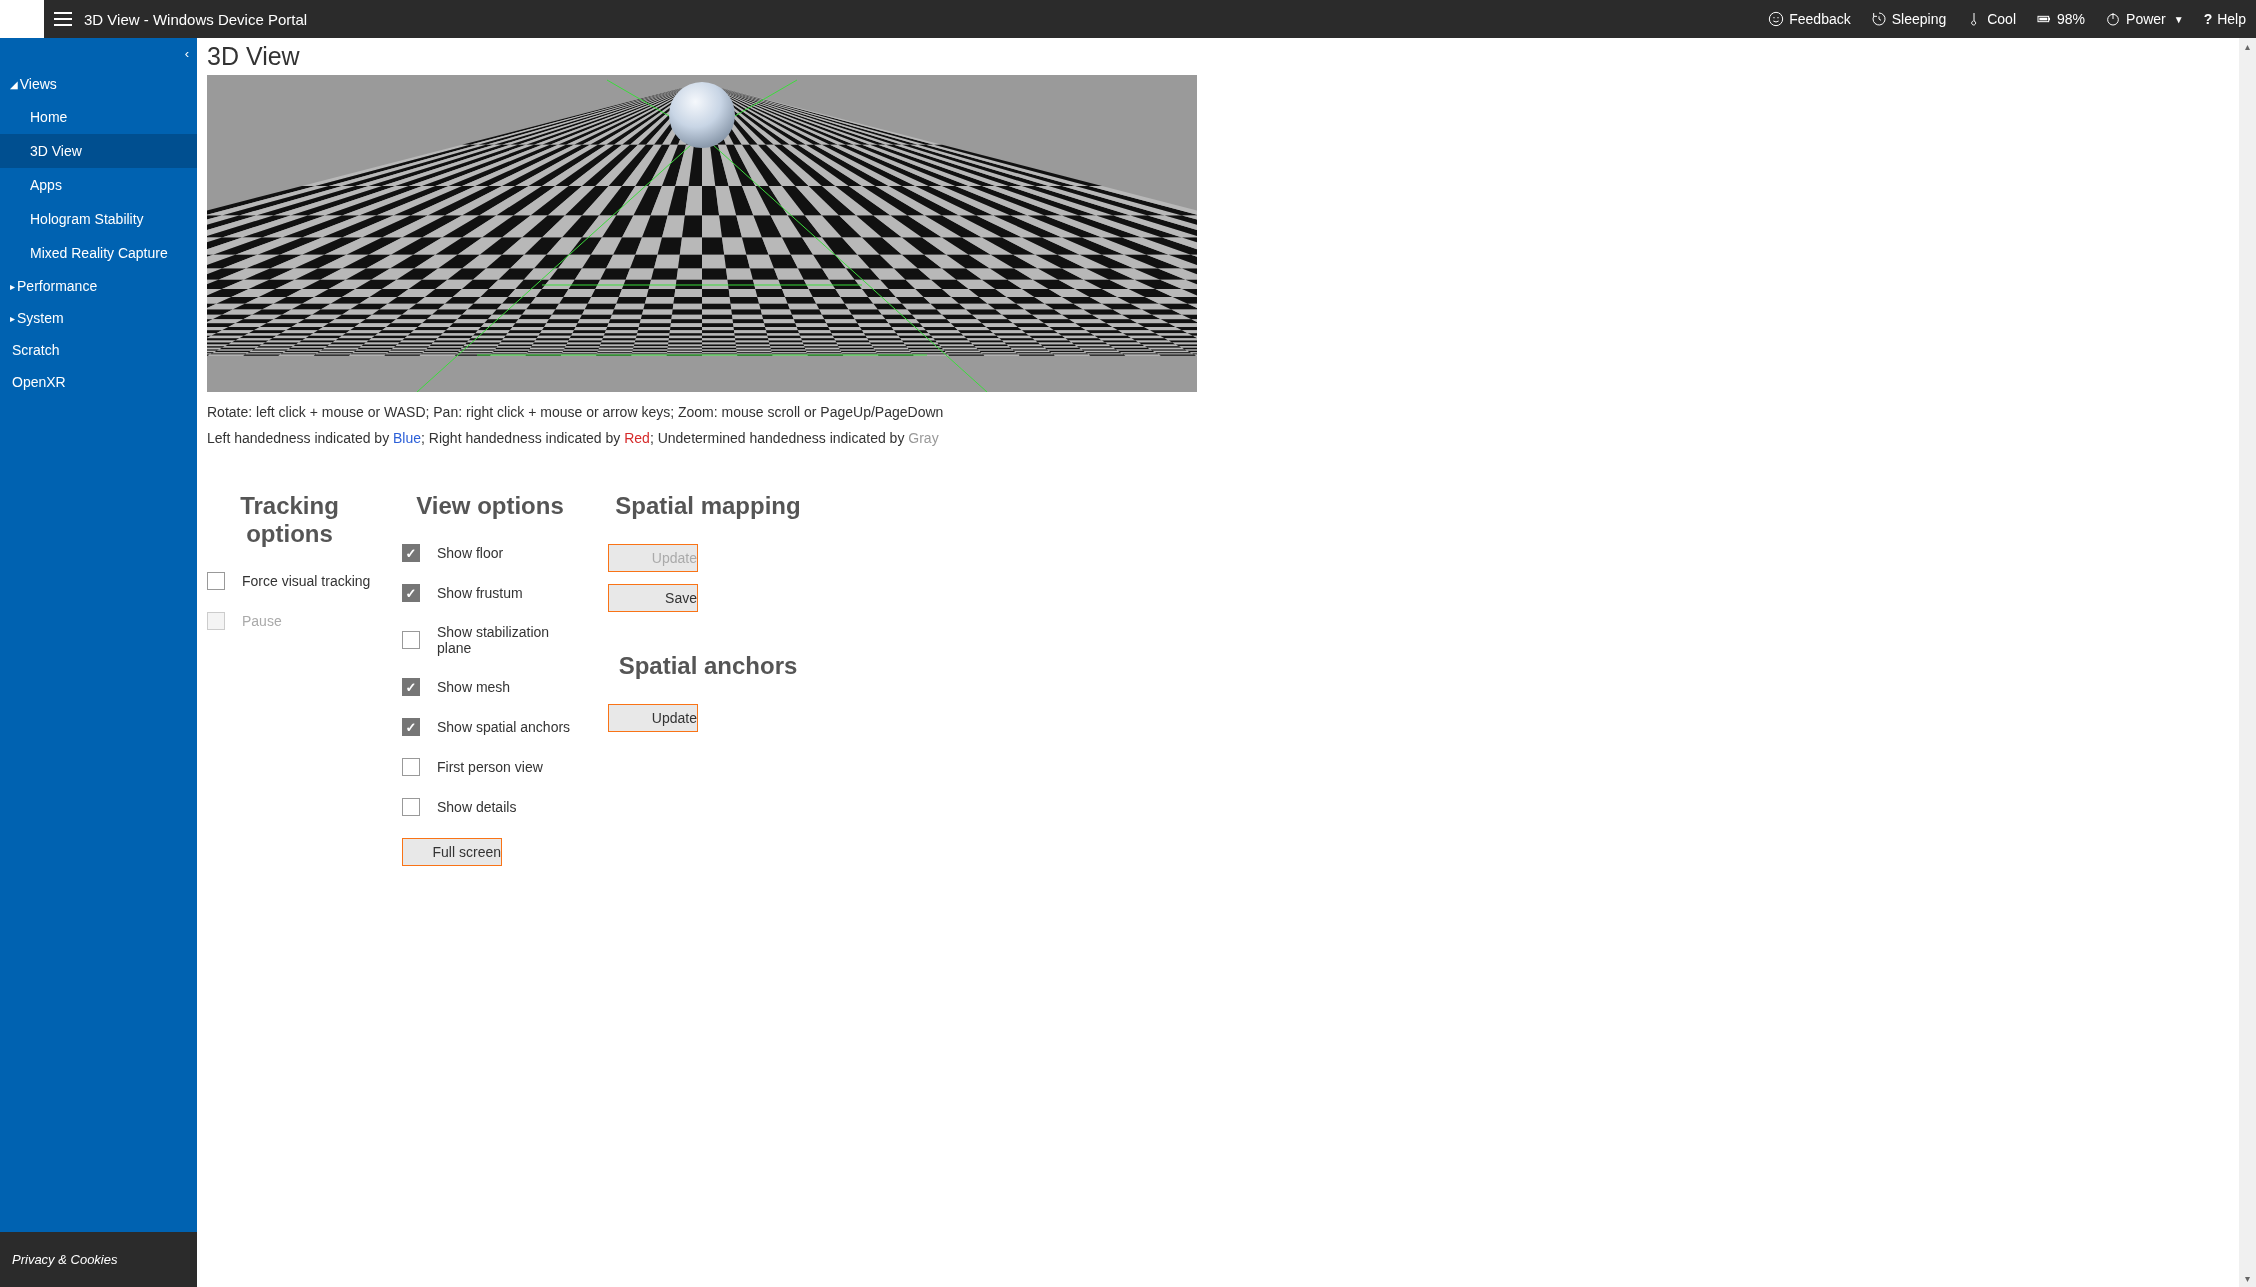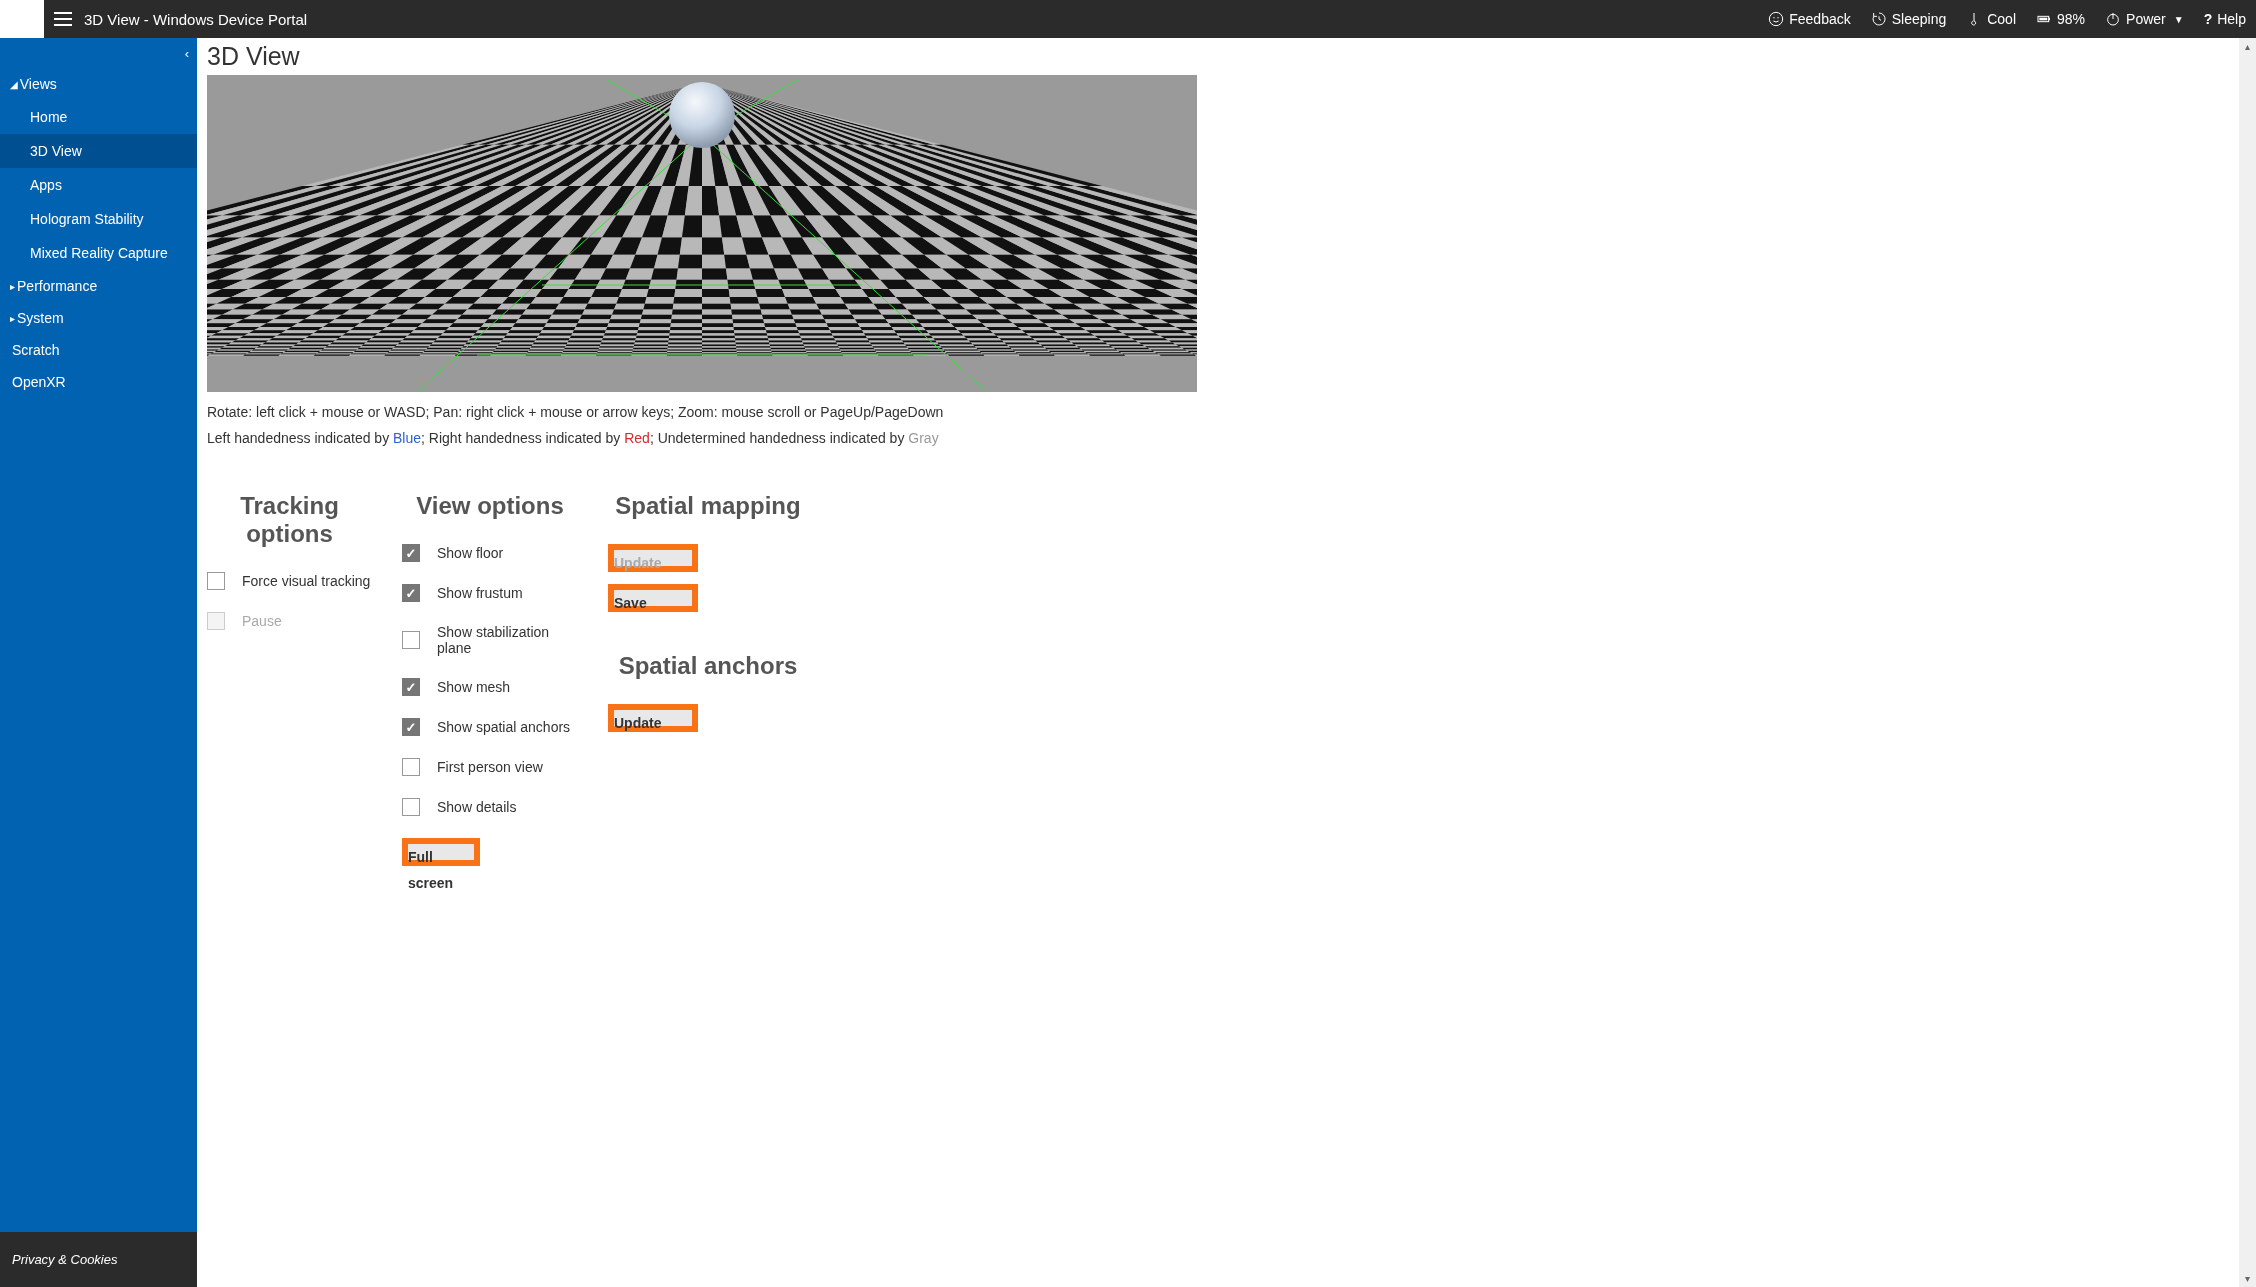--- a/index.html
+++ b/index.html
@@ -53,23 +53,23 @@
     .option-col.spatial { width: 200px; }
     
     .checkbox-row { display: flex; align-items: center; gap: 17px; margin-bottom: 22px; cursor: pointer; }
     .checkbox { width: 18px; height: 18px; border: 1px solid #999; background: #fff; display: flex; align-items: center; justify-content: center; flex-shrink: 0; }
     .checkbox.checked { background: #767676; border-color: #767676; }
     .checkbox.checked::after { content: "✓"; color: #fff; font-size: 13px; font-weight: bold; }
     .checkbox.disabled { border-color: #ccc; background: #f4f4f4; }
     .checkbox-label { font-size: 14px; color: #333; }
     .checkbox-row.disabled .checkbox-label { color: #aaa; }
     
-    .btn { width: 90px; height: 28px; background: #e8e8e8; border: 6px solid #f97316; font-size: 14px; cursor: pointer; display: block; margin-bottom: 12px; text-align: left; line-height: 26px; color: #333; font-weight: bold; }
+    .btn { width: 90px; height: 28px; background: #e8e8e8; border: 1px solid #f97316; font-size: 14px; cursor: pointer; display: block; margin-bottom: 12px; text-align: right; line-height: 26px; color: #333; }
     .btn.disabled { color: #aaa; cursor: default; }
-    .btn.wide { width: 78px; }
+    .btn.wide { width: 100px; }
     
     .spatial-anchors-h { margin-top: 40px; }
     
     .scrollbar-track { position: absolute; right: 0; top: 0; bottom: 0; width: 17px; background: #f0f0f0; }
     .scrollbar-arrow { height: 17px; text-align: center; font-size: 10px; line-height: 17px; color: #666; cursor: pointer; }
   </style>
 </head>
 <body>
 
 <div class="header">

